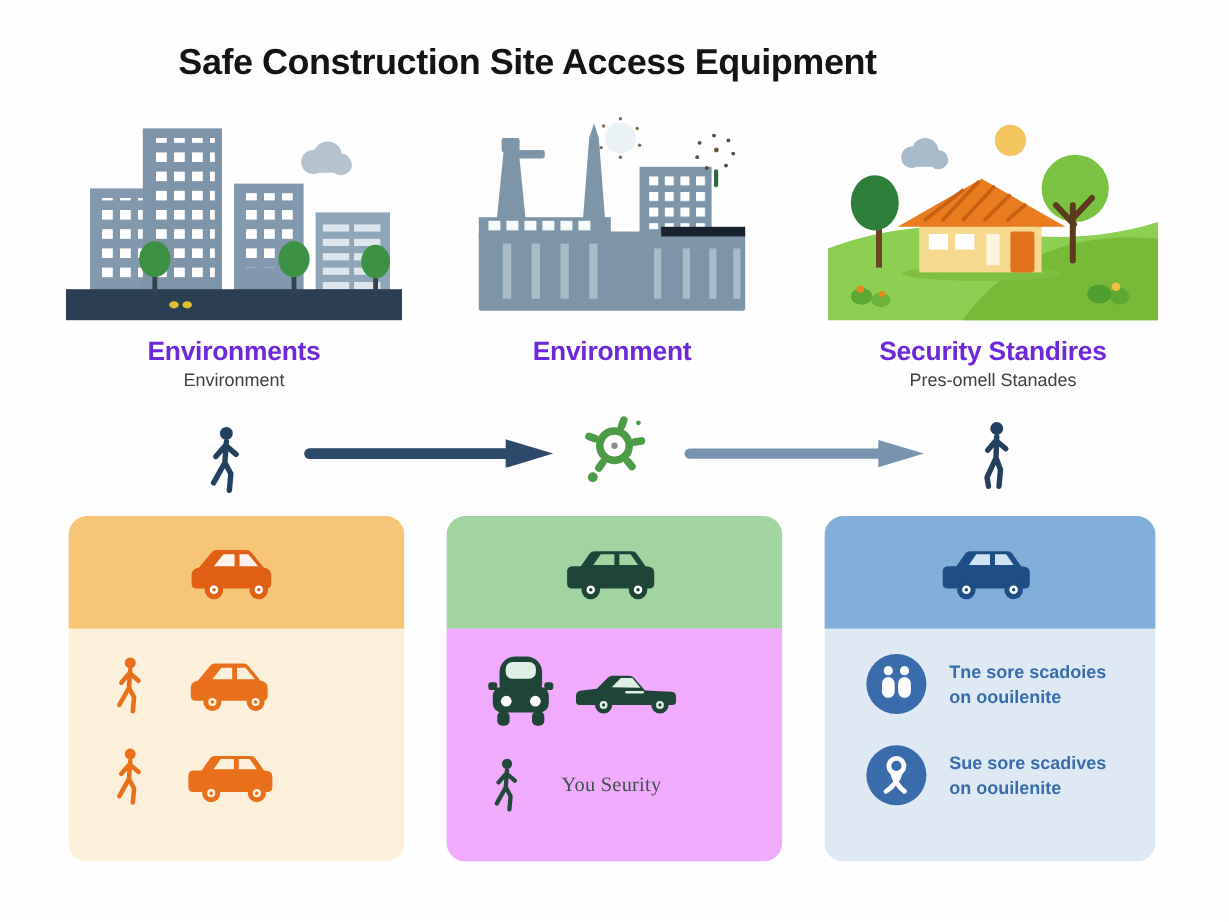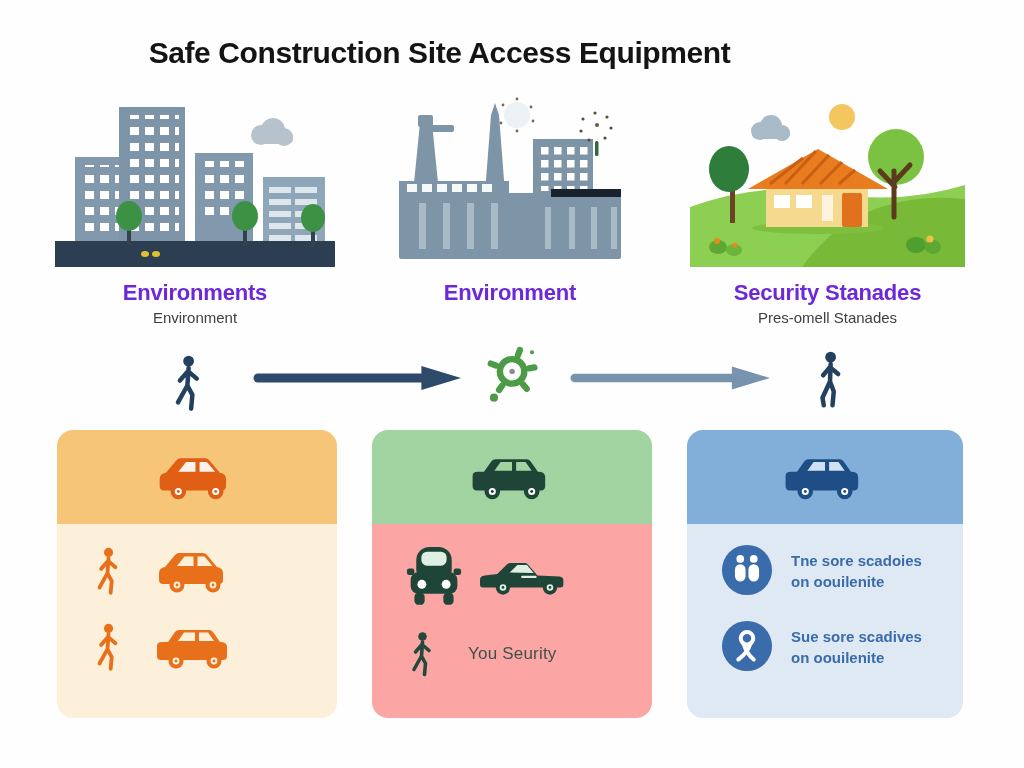--- a/index.html
+++ b/index.html
@@ -34,21 +34,21 @@
 
   .panel { position:absolute; top:430px; height:288px; border-radius:16px; overflow:hidden; }
   .panel-left   { left:57px;  width:280px; }
   .panel-middle { left:372px; width:280px; }
   .panel-right  { left:687px; width:276px; }
   .panel .head { height:94px; display:flex; align-items:center; justify-content:center; }
   .panel .body { height:194px; padding:20px 0 0 34px; }
   .panel-left .head   { background:#f6c577; }
   .panel-left .body   { background:#fcf0da; }
   .panel-middle .head { background:#a2d4a2; }
-  .panel-middle .body { background:#fca5a5; }
+  .panel-middle .body { background:#f0abfc;font-family:Liberation Serif, serif; }
   .panel-right .head  { background:#82aeda; }
   .panel-right .body  { background:#dfe9f3; }
 
   .head .car { width:88px; height:56px; }
   .panel-left .head   { color:#e05f15; }
   .panel-middle .head { color:#1f4538; }
   .panel-right .head  { color:#1f4e86; }
 
   .icon-row { display:flex; align-items:center; margin-bottom:22px; }
   .panel-left .icon-row { color:#e8701a; }
@@ -240,21 +240,21 @@
   </div>
 
   <div class="label-block lb-1">
     <div class="main">Environments</div>
     <div class="sub">Environment</div>
   </div>
   <div class="label-block lb-2">
     <div class="main">Environment</div>
   </div>
   <div class="label-block lb-3">
-    <div class="main">Security Stanades</div>
+    <div class="main">Security Standires</div>
     <div class="sub">Pres-omell Stanades</div>
   </div>
 
   <div class="flow">
     <svg class="person person-1" viewBox="0 0 32 46">
       <circle cx="16.5" cy="5.5" r="4.3" fill="currentColor"></circle>
       <path d="M16.5 11 L15.5 25 M16 13.5 L23 19.5 M16 13.5 L9.5 21 M15.5 25 L8 38.5 M15.5 25 L19.5 32.5 L18.5 43.5" stroke="currentColor" stroke-width="3.6" stroke-linecap="round" stroke-linejoin="round" fill="none"></path>
     </svg>
     <svg class="arrow arrow-1" viewBox="0 0 210 28">
       <line x1="5" y1="14" x2="176" y2="14" stroke="currentColor" stroke-width="9" stroke-linecap="round"></line>

